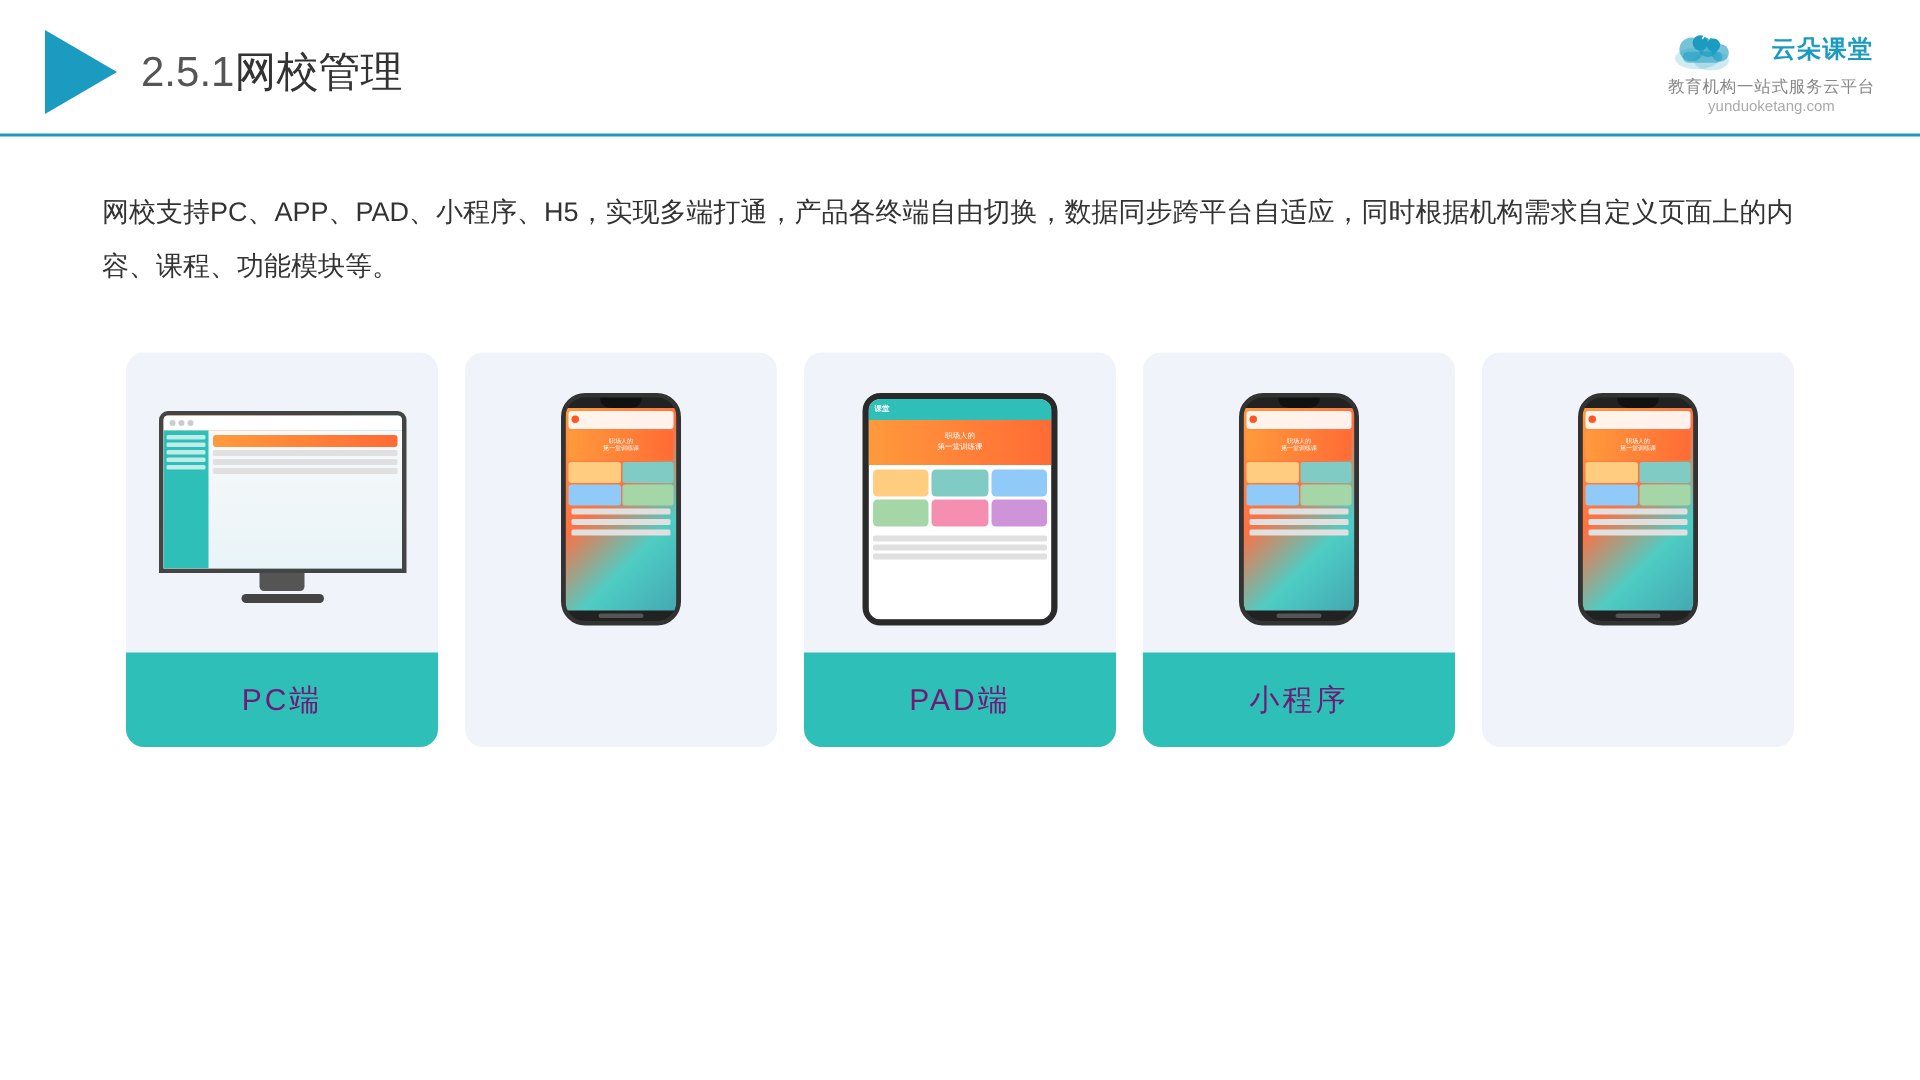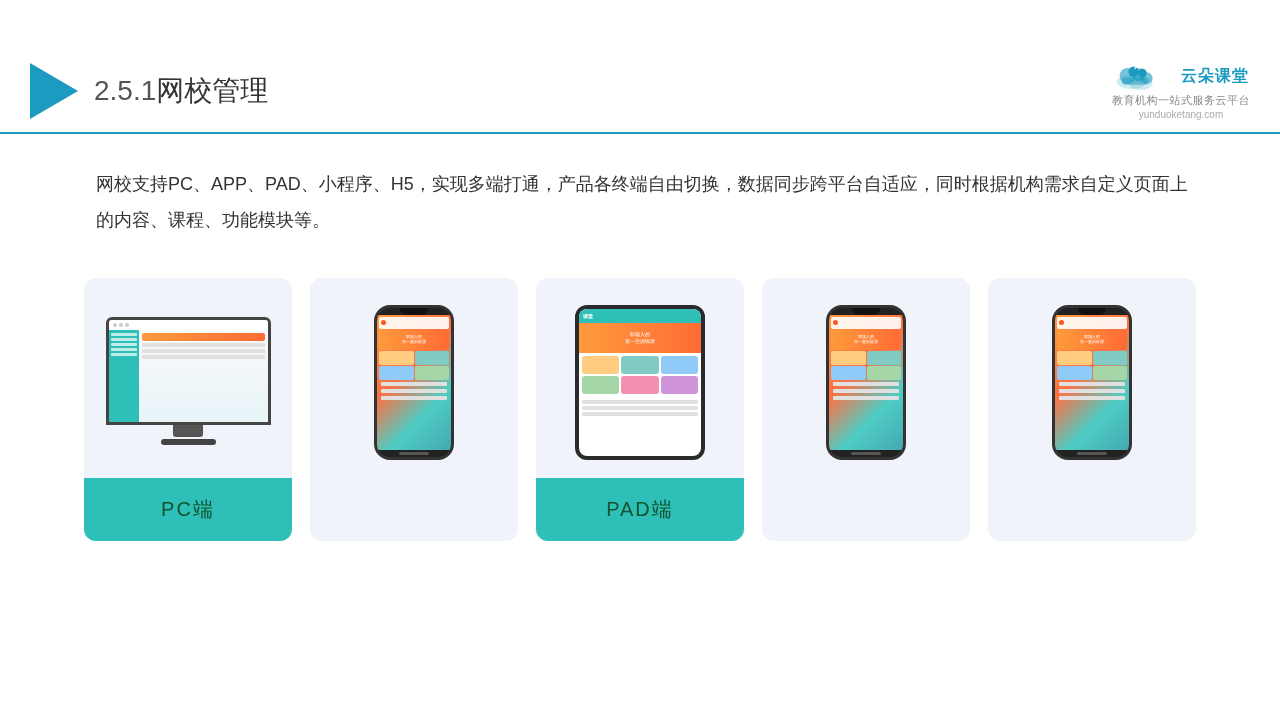--- a/index.html
+++ b/index.html
@@ -11,21 +11,20 @@
       overflow: hidden;
       position: relative;
     }
 
     
     .header {
       display: flex;
       justify-content: space-between;
       padding: 18px 30px 12px 30px;
       border-bottom: 2px solid #1a9bbf;
-      margin-top: 43px;
     }
     .header-left {
       display: flex;
       align-items: center;
       gap: 16px;
     }
     .play-icon {
       width: 0;
       height: 0;
       border-top: 28px solid transparent;
@@ -69,21 +68,21 @@
       margin-top: 2px;
     }
     .logo-url {
       font-size: 10px;
       color: #aaa;
       margin-top: 1px;
     }
 
     
     .description {
-      padding: 32px 80px 20px 96px;
+      padding: 32px 80px 20px 68px;
       font-size: 18px;
       color: #333;
       line-height: 2;
     }
 
     
     .cards-container {
       display: flex;
       gap: 18px;
       padding: 20px 60px 0 60px;
@@ -106,21 +105,21 @@
       height: 200px;
       display: flex;
       align-items: center;
       justify-content: center;
       padding: 18px 14px 10px 14px;
     }
 
     .card-label {
       width: 100%;
       background: #2dbfb8;
-      color: #14532d;
+      color: #701a75;
       text-align: center;
       font-size: 20px;
       padding: 18px 0;
       font-weight: 400;
       letter-spacing: 2px;
     }
 
     
     
     .pc-monitor {
@@ -528,20 +527,21 @@
               <div class="phone-grid-item"></div>
             </div>
             <div class="phone-list-item" style="margin: 1px 2px;"></div>
             <div class="phone-list-item" style="margin: 1px 2px;"></div>
             <div class="phone-list-item" style="margin: 1px 2px;"></div>
           </div>
         </div>
         <div class="phone-home-bar"></div>
       </div>
     </div>
+    <div class="card-label">小程序</div>
   </div>
 
   <div class="card">
     <div class="card-image-area">
       <div class="phone-mockup">
         <div class="phone-notch"></div>
         <div class="phone-screen">
           <div class="phone-screen-inner">
             <div class="phone-header-bar">
               <div class="phone-header-dot"></div>

